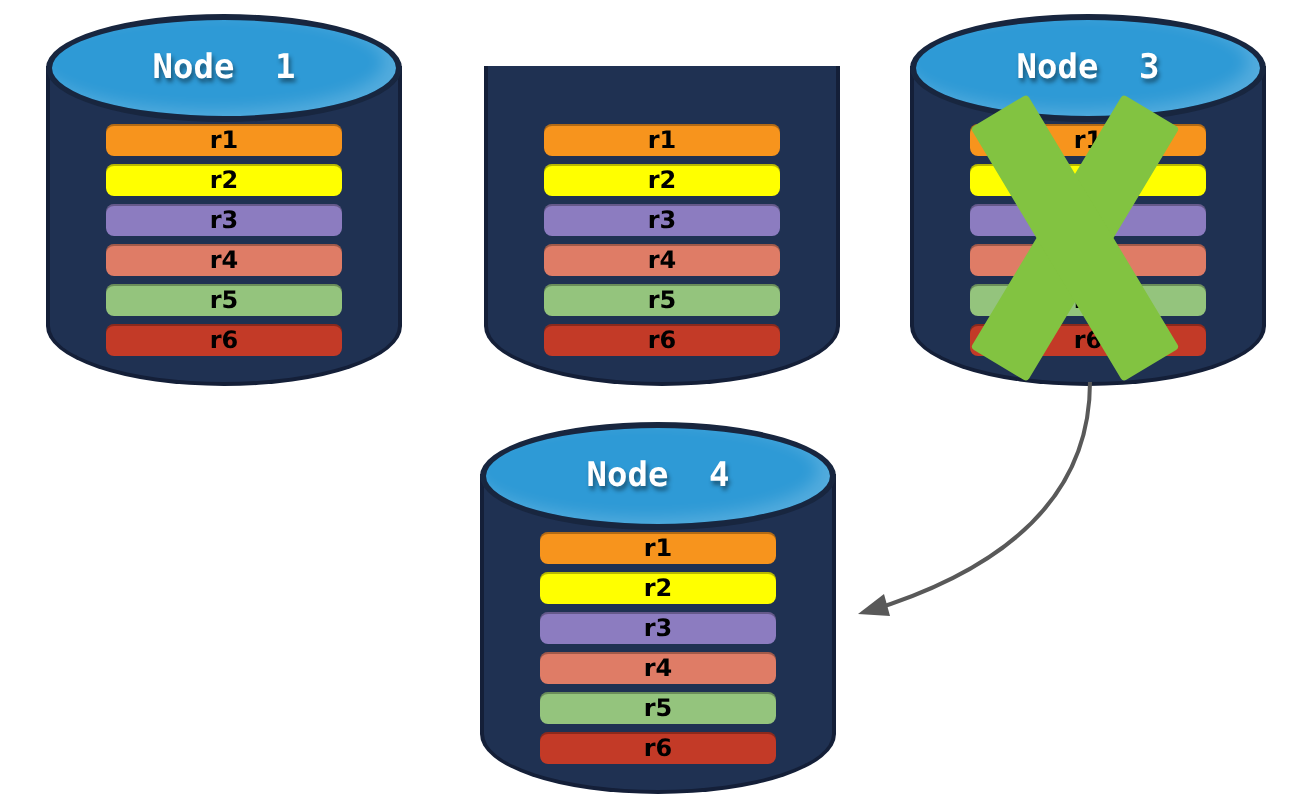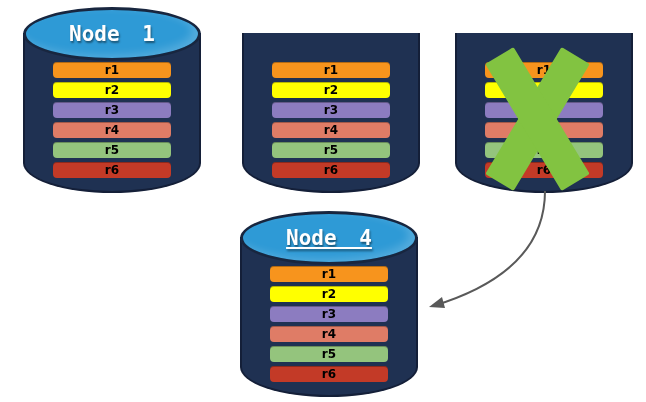--- a/index.html
+++ b/index.html
@@ -21,21 +21,21 @@
   }
   .cyl-top{
     position:absolute;top:0;left:0;width:178px;height:54px;
     box-sizing:border-box;border:3px solid #18263F;border-radius:50%;
     background:#2E9AD6;z-index:3;
     box-shadow:inset -6px -3px 8px rgba(255,255,255,0.18);
   }
   .cyl-title{
     display:block;text-align:center;line-height:48px;
     font-family:"DejaVu Sans Mono","Liberation Mono",monospace;
-    font-weight:bold;font-size:21px;color:#FFFFFF;word-spacing:10px;
+    font-weight:bold;font-size:17px;color:#FFFFFF;word-spacing:10px;
     text-shadow:1px 2px 2px rgba(0,0,0,0.45);
   }
   .rows{position:absolute;top:55px;left:30px;width:118px;z-index:2;}
   .row{
     height:16px;margin-bottom:4px;border-radius:4px;
     font:bold 12px/16px "DejaVu Sans","Liberation Sans",sans-serif;
     text-align:center;color:#000;
     box-shadow:inset 0 1px 0 rgba(0,0,0,0.28);
   }
   
@@ -89,34 +89,37 @@
   <div class="cyl pos-3">
     <div class="cyl-body" style="background: rgb(31, 49, 82);"></div>
     <div class="rows">
         <div class="row" style="background: rgb(247, 148, 29);">r1</div>
         <div class="row" style="background: rgb(255, 255, 0);">r2</div>
         <div class="row" style="background: rgb(140, 124, 192);">r3</div>
         <div class="row" style="background: rgb(223, 124, 102);">r4</div>
         <div class="row" style="background: rgb(148, 196, 125);">r5</div>
         <div class="row" style="background: rgb(195, 58, 39);">r6</div>
       </div>
+    <div class="cyl-top" style="background: rgb(46, 154, 214);">
+      <span class="cyl-title" style="color: rgb(255, 255, 255);">Node 3</span>
+    </div>
   </div>
 
   <div class="cyl pos-4">
     <div class="cyl-body" style="background: rgb(31, 49, 82);"></div>
     <div class="rows">
         <div class="row" style="background: rgb(247, 148, 29);">r1</div>
         <div class="row" style="background: rgb(255, 255, 0);">r2</div>
         <div class="row" style="background: rgb(140, 124, 192);">r3</div>
         <div class="row" style="background: rgb(223, 124, 102);">r4</div>
         <div class="row" style="background: rgb(148, 196, 125);">r5</div>
         <div class="row" style="background: rgb(195, 58, 39);">r6</div>
       </div>
     <div class="cyl-top" style="background: rgb(46, 154, 214);">
-      <span class="cyl-title" style="color: rgb(255, 255, 255); text-decoration: underline;">Node 4</span>
+      <span class="cyl-title" style="color: rgb(255, 255, 255);">Node 4</span>
     </div>
   </div>
 
   <div class="xmark">
     <div class="xstroke s1" style="background: rgb(130, 195, 65);"></div>
     <div class="xstroke s2" style="background: rgb(130, 195, 65);"></div>
   </div>
 
 </div>
 

